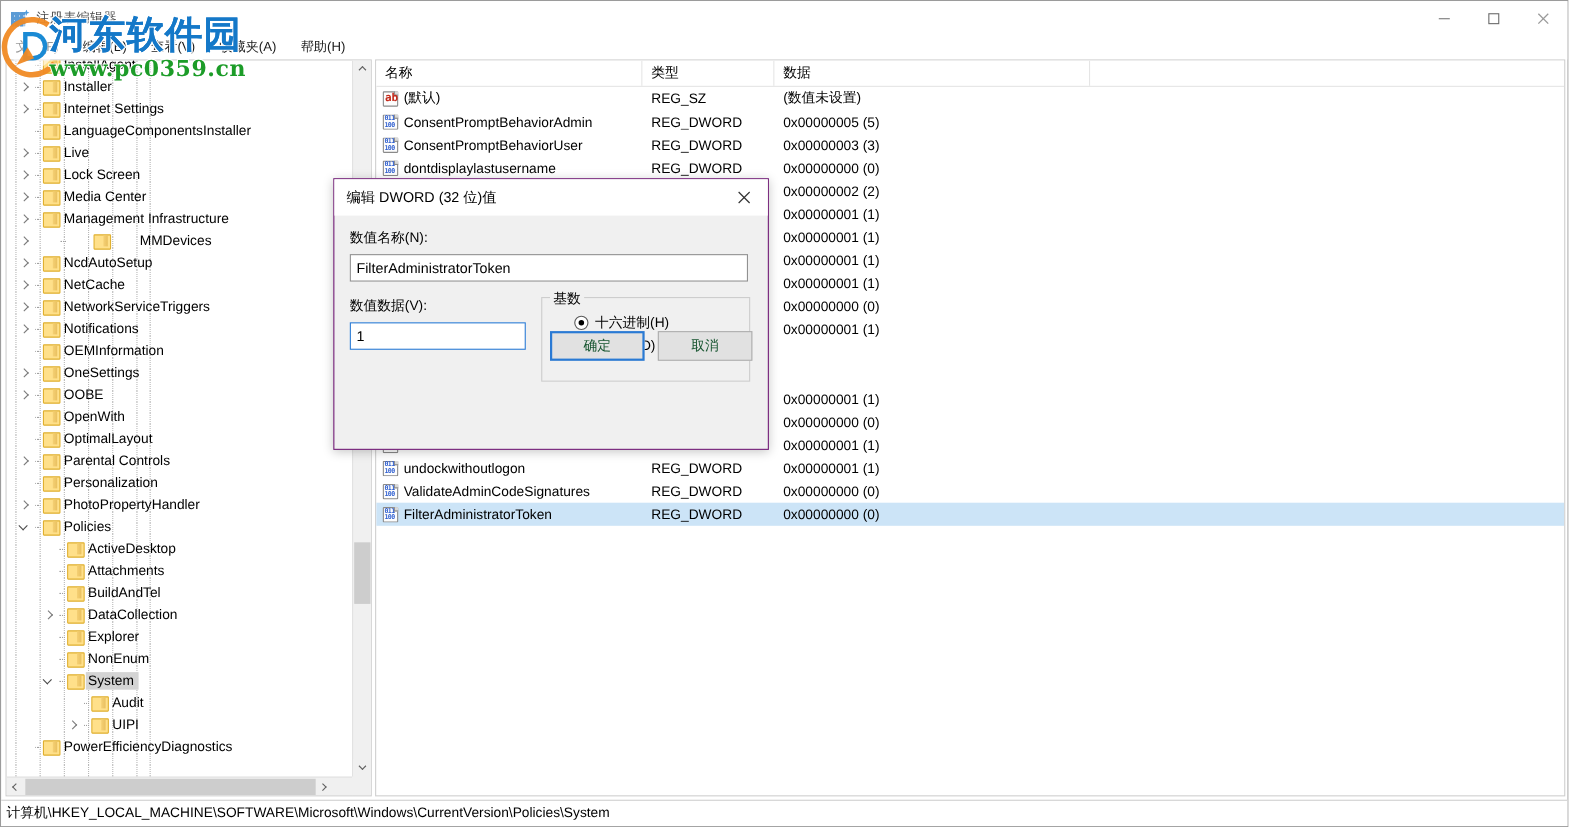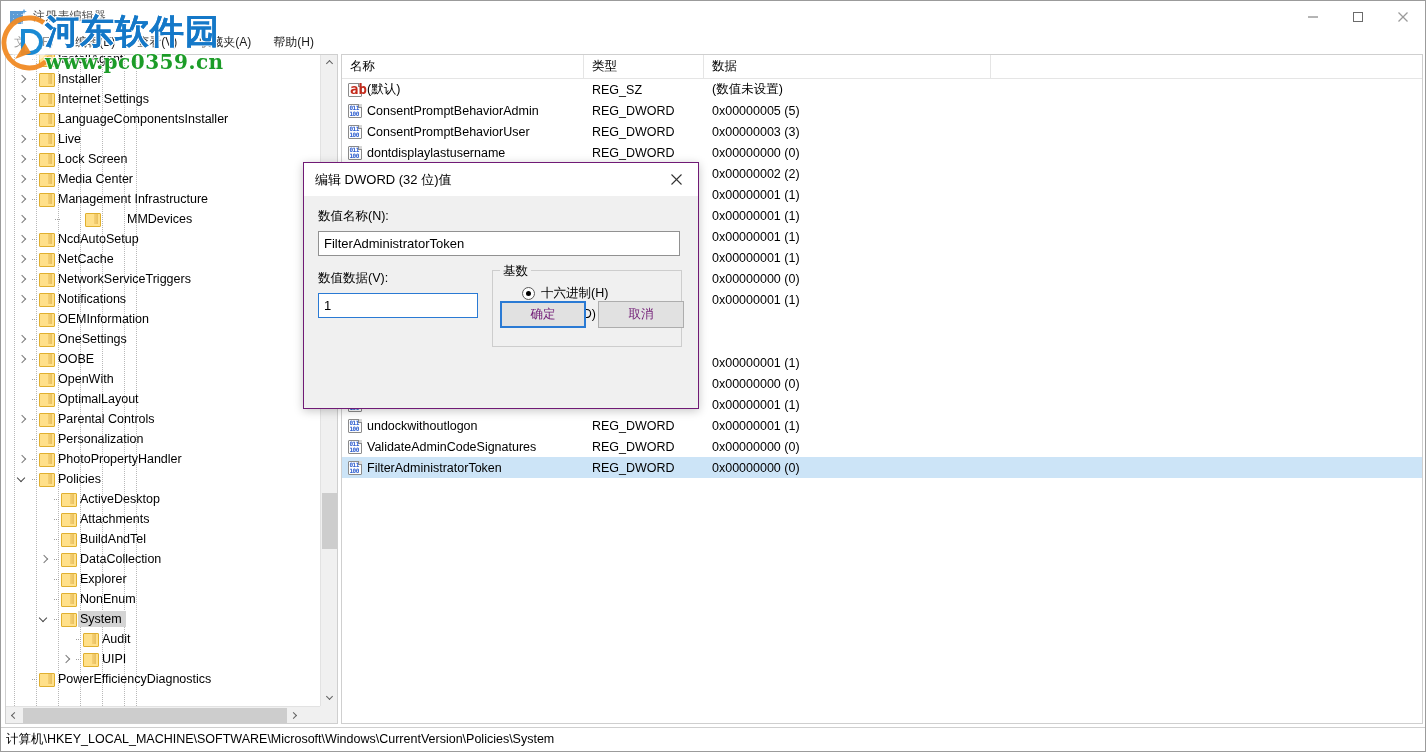--- a/index.html
+++ b/index.html
@@ -238,21 +238,21 @@
     width: 4px; height: 4px;
     background: #d8d8d8;
     border-left: 1px solid #8a8a8a; border-bottom: 1px solid #8a8a8a;
   }
   .vicon .gly {
     position: absolute; left: 1px; top: 2px;
     font-size: 7px; line-height: 7px;
     font-family: "DejaVu Sans Mono", monospace;
     font-weight: bold;
   }
-  .vicon.ab .gly { color: #c42b1c; left: 2px; top: 3px; font-size: 14px; }
+  .vicon.ab .gly { color: #c42b1c; left: 2px; top: 3px; font-size: 10px; }
   .vicon.bin .gly {
     color: #2f5fd0; letter-spacing: -0.5px;
     left: 1.5px; top: 1px; font-size: 6px; line-height: 6px;
   }
 
   
   .statusbar {
     position: absolute; left: 0; bottom: 0;
     width: 1424px; height: 24px;
     border-top: 1px solid #cfcfcf;
@@ -323,21 +323,21 @@
     background: #000;
   }
   .dlg-buttons {
     position: absolute; right: 14px; bottom: 19px;
     display: flex; gap: 12px;
   }
   .dbtn {
     width: 86px; height: 27px;
     background: #e1e1e1;
     border: 1px solid #adadad;
-    font-size: 12.5px; color: #701a75;
+    font-size: 12.5px; color: #14532d;
     display: flex; align-items: center; justify-content: center;
     cursor: default;
     font-family: Liberation Mono, monospace;
   }
   .dbtn.primary { border: 2px solid #2a7ad4; background: #e1e1e1; }
 
   
   .watermark {
     position: absolute; left: 0; top: -4px;
     width: 240px; height: 120px;

